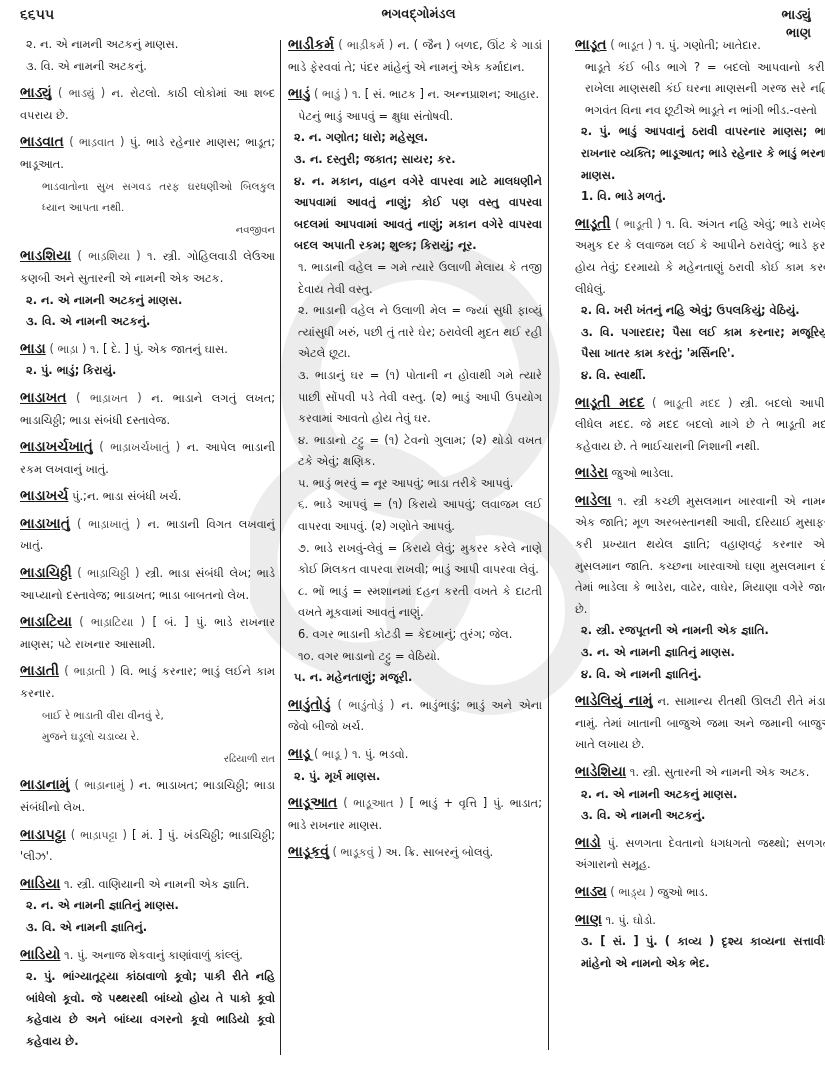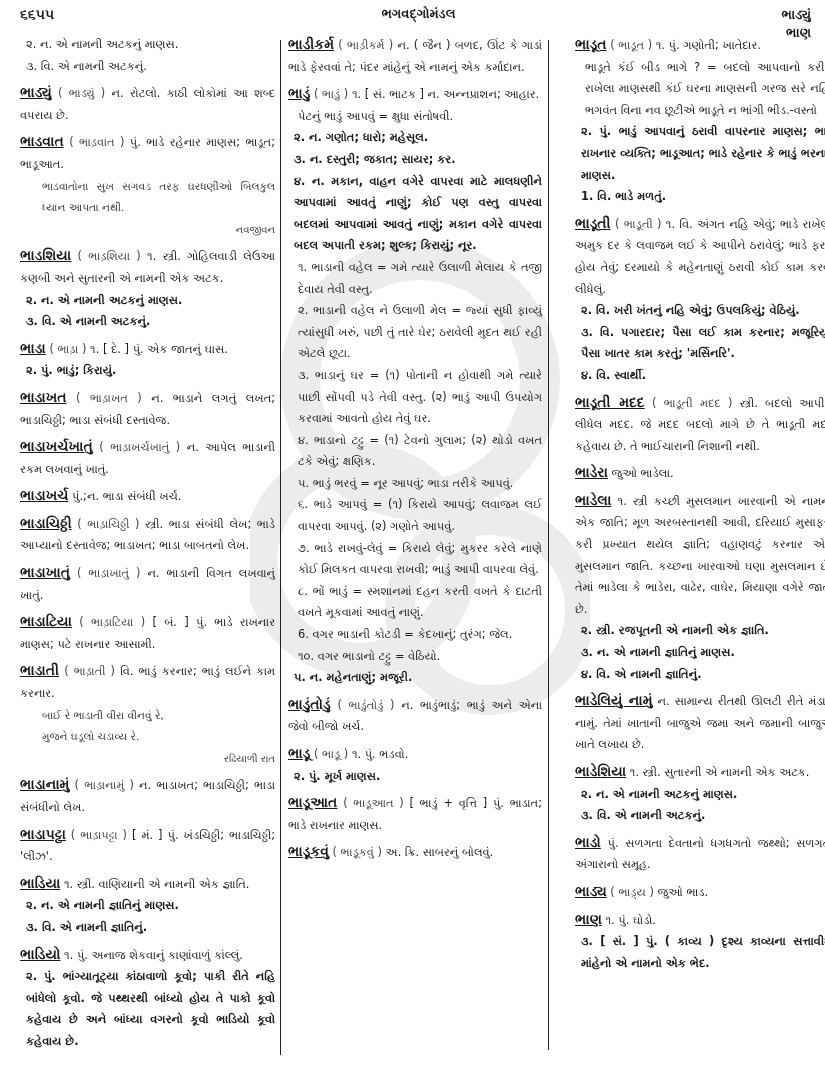--- a/index.html
+++ b/index.html
@@ -81,24 +81,24 @@
     <div class="entry">
       <div><span class="head">ભાડાખત</span> <span class="pron">( ભાડ઼ાખત )</span> <span class="def">ન. ભાડાને લગતું લખત; ભાડાચિઠ્ઠી; ભાડા સંબંધી દસ્તાવેજ.</span></div>
     </div>
     <div class="entry">
       <div><span class="head">ભાડાખર્ચખાતું</span> <span class="pron">( ભાડ઼ાખર્ચખાતું )</span> <span class="def">ન. આપેલ ભાડાની રકમ લખવાનું ખાતું.</span></div>
     </div>
     <div class="entry">
       <div><span class="head">ભાડાખર્ચ</span> <span class="def">પું.;ન. ભાડા સંબંધી ખર્ચ.</span></div>
     </div>
     <div class="entry">
+      <div><span class="head">ભાડાખાતું</span> <span class="pron">( ભાડ઼ાખાતું )</span> <span class="def">ન. ભાડાની વિગત લખવાનું ખાતું.</span></div>
+    </div>
+    <div class="entry">
       <div><span class="head">ભાડાચિઠ્ઠી</span> <span class="pron">( ભાડ઼ાચિઠ્ઠી )</span> <span class="def">સ્ત્રી. ભાડા સંબંધી લેખ; ભાડે આપ્યાનો દસ્તાવેજ; ભાડાખત; ભાડા બાબતનો લેખ.</span></div>
-    </div>
-    <div class="entry">
-      <div><span class="head">ભાડાખાતું</span> <span class="pron">( ભાડ઼ાખાતું )</span> <span class="def">ન. ભાડાની વિગત લખવાનું ખાતું.</span></div>
     </div>
     <div class="entry">
       <div><span class="head">ભાડાટિયા</span> <span class="pron">( ભાડ઼ાટિયા )</span> <span class="def">[ બં. ] પું. ભાડે રાખનાર માણસ; પટે રાખનાર આસામી.</span></div>
     </div>
     <div class="entry">
       <div><span class="head">ભાડાતી</span> <span class="pron">( ભાડ઼ાતી )</span> <span class="def">વિ. ભાડું કરનાર; ભાડું લઈને કામ કરનાર.</span></div>
       <div class="quote">બાઈ રે ભાડાતી વીરા વીનવું રે,</div>
       <div class="quote">મુજને ઘડૂલો ચડાવ્ય રે.</div>
       <div class="quote">
         <span class="src">રઢિયાળી રાત</span>

